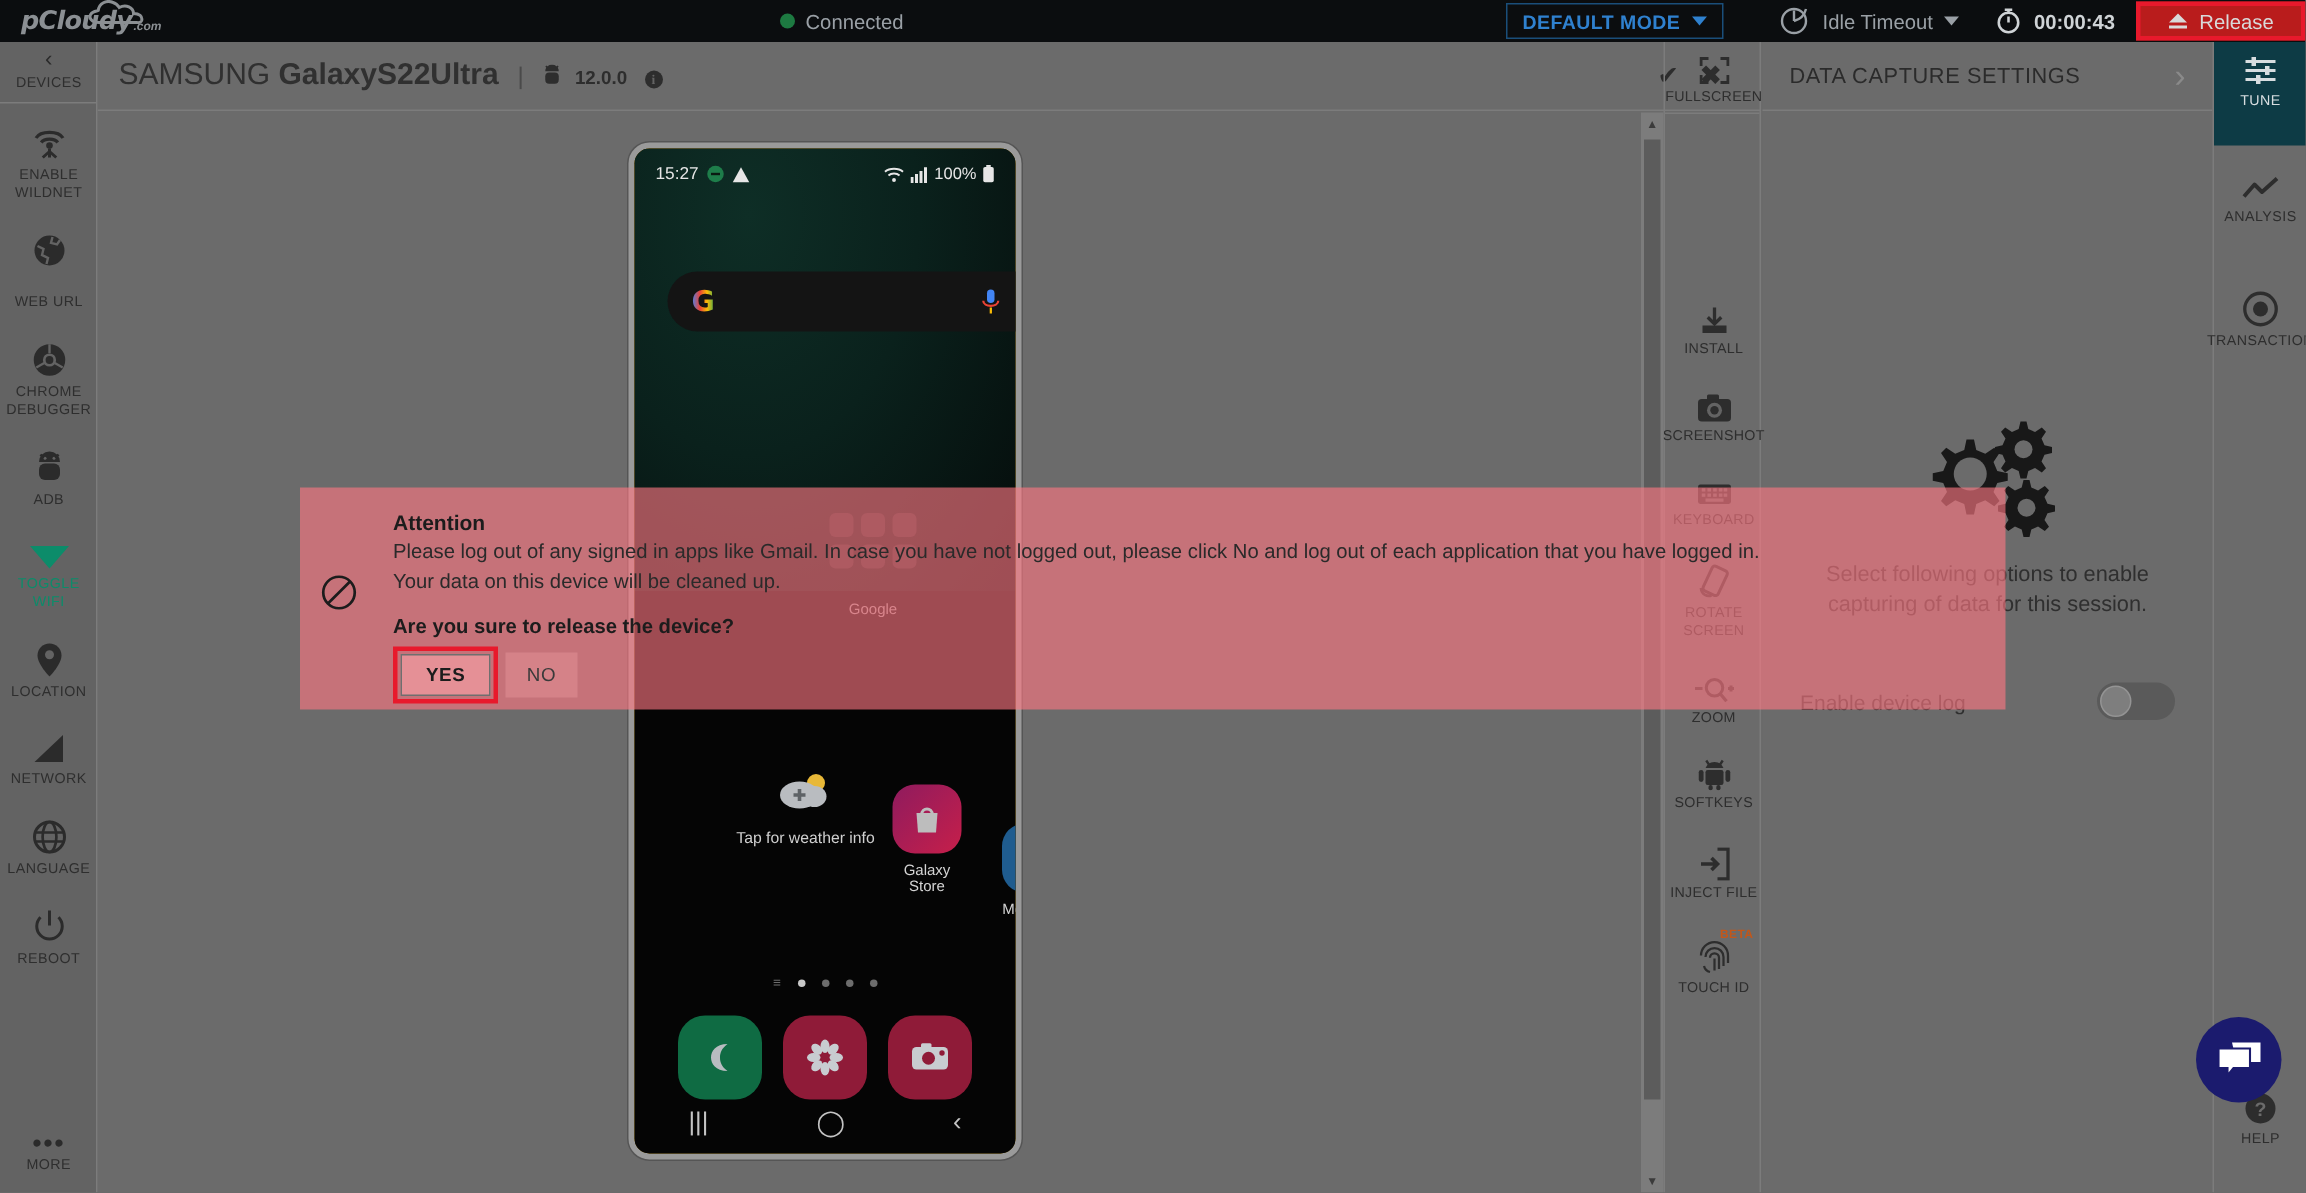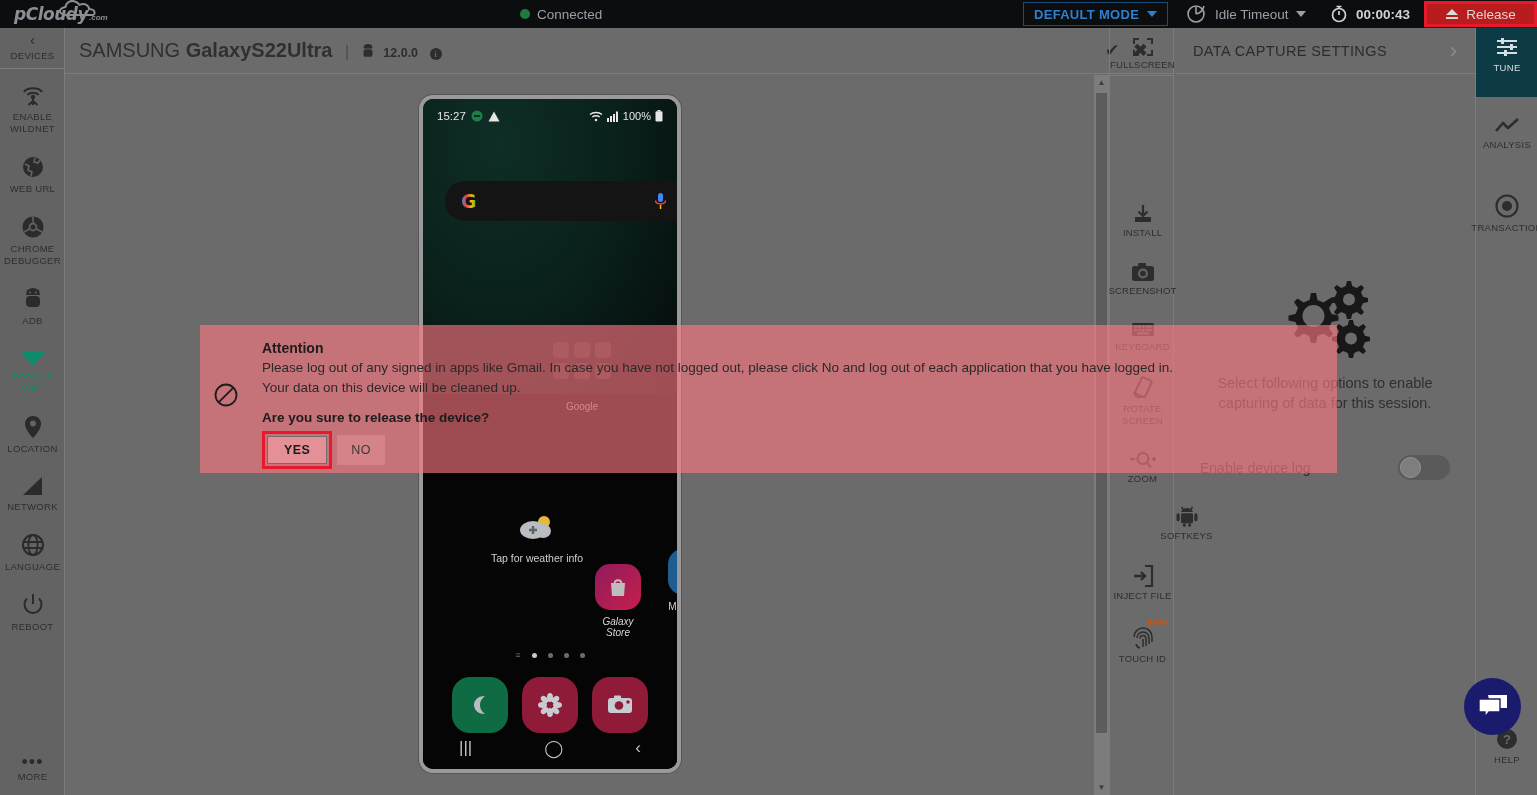--- a/index.html
+++ b/index.html
@@ -22,21 +22,21 @@
     font-size: 17px; color: #8b8f93; letter-spacing: -0.5px;
   }
   .logo-dot { font-size: 8px; color: #8b8f93; font-style: italic; font-weight: bold; margin-left: 1px; margin-bottom: 2px;}
   .logo-cloud { position: absolute; left: 44px; top: -5px; }
   .conn { position: absolute; left: 520px; display: flex; align-items: center; gap: 7px; text-align: right; }
   .conn-dot { width: 10px; height: 10px; border-radius: 50%; background: #1d7a41; }
   .conn-text { color: #9aa0a6; font-size: 13.5px; }
 
   .mode-box {
     position: absolute; left: 1004px; height: 24px; border: 1px solid #1a4e7a;
-    display: flex; align-items: center; padding: 0 10px; gap: 8px; margin-left: 19px;
+    display: flex; align-items: center; padding: 0 10px; gap: 8px;
   }
   .mode-text { color: #2f81cf; font-size: 13px; font-weight: bold; letter-spacing: .3px; }
   .caret-d { width:0;height:0;border-left:5px solid transparent;border-right:5px solid transparent;border-top:6px solid #2f81cf; }
   .caret-d.grey { border-top-color:#9aa0a6; }
 
   .idle { position: absolute; left: 1186px; display: flex; align-items: center; gap: 7px; }
   .idle-text { color: #9aa0a6; font-size: 13.5px; }
   .timer { position: absolute; left: 1330px; display: flex; align-items: center; gap: 8px; }
   .timer-text { color: #cfd3d6; font-size: 13.5px; font-weight: bold; }
 
@@ -296,21 +296,21 @@
     <div class="lb-item" style="margin-top:8px;">
       <svg width="26" height="24" viewBox="0 0 26 24">
         <path d="M4 9 C7 4 19 4 22 9" fill="none" stroke="#2b2b2b" stroke-width="2.2"></path>
         <path d="M7.5 12 C9.5 9 16.5 9 18.5 12" fill="none" stroke="#2b2b2b" stroke-width="2.2"></path>
         <circle cx="13" cy="14" r="2.2" fill="#2b2b2b"></circle>
         <path d="M13 16 L13 22 M13 18 L8.5 22 M13 18 L17.5 22" stroke="#2b2b2b" stroke-width="2"></path>
       </svg>
       <span class="lb-label">ENABLE WILDNET</span>
     </div>
 
-    <div class="lb-item" style="margin-top:10px;">
+    <div class="lb-item" style="margin-top:10px;gap:13px;">
       <svg width="24" height="24" viewBox="0 0 24 24">
         <circle cx="12" cy="12" r="10" fill="#2b2b2b"></circle>
         <path d="M4 9 L8 11 L7 15 L11 17 L10 21" fill="none" stroke="#636363" stroke-width="1.6"></path>
         <path d="M14 3 L13 7 L17 8 L19 5" fill="none" stroke="#636363" stroke-width="1.6"></path>
       </svg>
       <span class="lb-label">WEB URL</span>
     </div>
 
     <div class="lb-item" style="margin-top:10px;">
       <svg width="24" height="24" viewBox="0 0 24 24">
@@ -468,21 +468,21 @@
         <div class="weather">
           <svg width="42" height="28" viewBox="0 0 42 28">
             <circle cx="28" cy="8" r="6" fill="#e8b838"></circle>
             <ellipse cx="17" cy="16" rx="13" ry="9" fill="#b9bcc0"></ellipse>
             <ellipse cx="27" cy="17" rx="8" ry="7" fill="#b9bcc0"></ellipse>
             <path d="M13 16 L21 16 M17 12 L17 20" stroke="#5e6266" stroke-width="2.4"></path>
           </svg>
           <div class="weather-label">Tap for weather info</div>
         </div>
 
-        <div class="appicon" style="left:168px; top:465px;font-style:italic;">
+        <div class="appicon" style="left:168px; top:424px;">
           <div class="sq" style="background:linear-gradient(135deg,#8f1b5e,#c61f4a);">
             <svg width="22" height="22" viewBox="0 0 22 22">
               <path d="M4 7 L18 7 L17 20 L5 20 Z" fill="#bdbdbd"></path>
               <path d="M7.5 8 C7.5 3 14.5 3 14.5 8" fill="none" stroke="#bdbdbd" stroke-width="2"></path>
             </svg>
           </div>
           <div class="nm">Galaxy Store</div>
         </div>
 
         <div class="appicon" style="left:241px; top:450px;">
@@ -607,21 +607,21 @@
     <div class="rt-item" style="margin-top:14px;">
       <svg width="28" height="20" viewBox="0 0 28 20">
         <circle cx="14" cy="8.5" r="5.5" fill="none" stroke="#2d2d2d" stroke-width="2"></circle>
         <path d="M17.8 12.5 L22 17.5" stroke="#2d2d2d" stroke-width="2.2"></path>
         <path d="M1 9 L6 9" stroke="#2d2d2d" stroke-width="2"></path>
         <path d="M23 9 L27 9 M25 7 L25 11" stroke="#2d2d2d" stroke-width="2"></path>
       </svg>
       <span class="rt-label">ZOOM</span>
     </div>
 
-    <div class="rt-item" style="margin-top:10px;margin-left:44px;">
+    <div class="rt-item" style="margin-top:10px;">
       <svg width="24" height="22" viewBox="0 0 24 22">
         <path d="M6 7 A6.5 6.5 0 0 1 18 7 Z" fill="#2d2d2d"></path>
         <path d="M6.5 2 L8.5 5 M17.5 2 L15.5 5" stroke="#2d2d2d" stroke-width="1.6"></path>
         <rect x="6" y="8.3" width="12" height="10" rx="1.5" fill="#2d2d2d"></rect>
         <rect x="1.5" y="8.3" width="3.2" height="8" rx="1.6" fill="#2d2d2d"></rect>
         <rect x="19.3" y="8.3" width="3.2" height="8" rx="1.6" fill="#2d2d2d"></rect>
         <rect x="8" y="18.3" width="2.8" height="3.5" rx="1.3" fill="#2d2d2d"></rect>
         <rect x="13.2" y="18.3" width="2.8" height="3.5" rx="1.3" fill="#2d2d2d"></rect>
       </svg>
       <span class="rt-label">SOFTKEYS</span>

